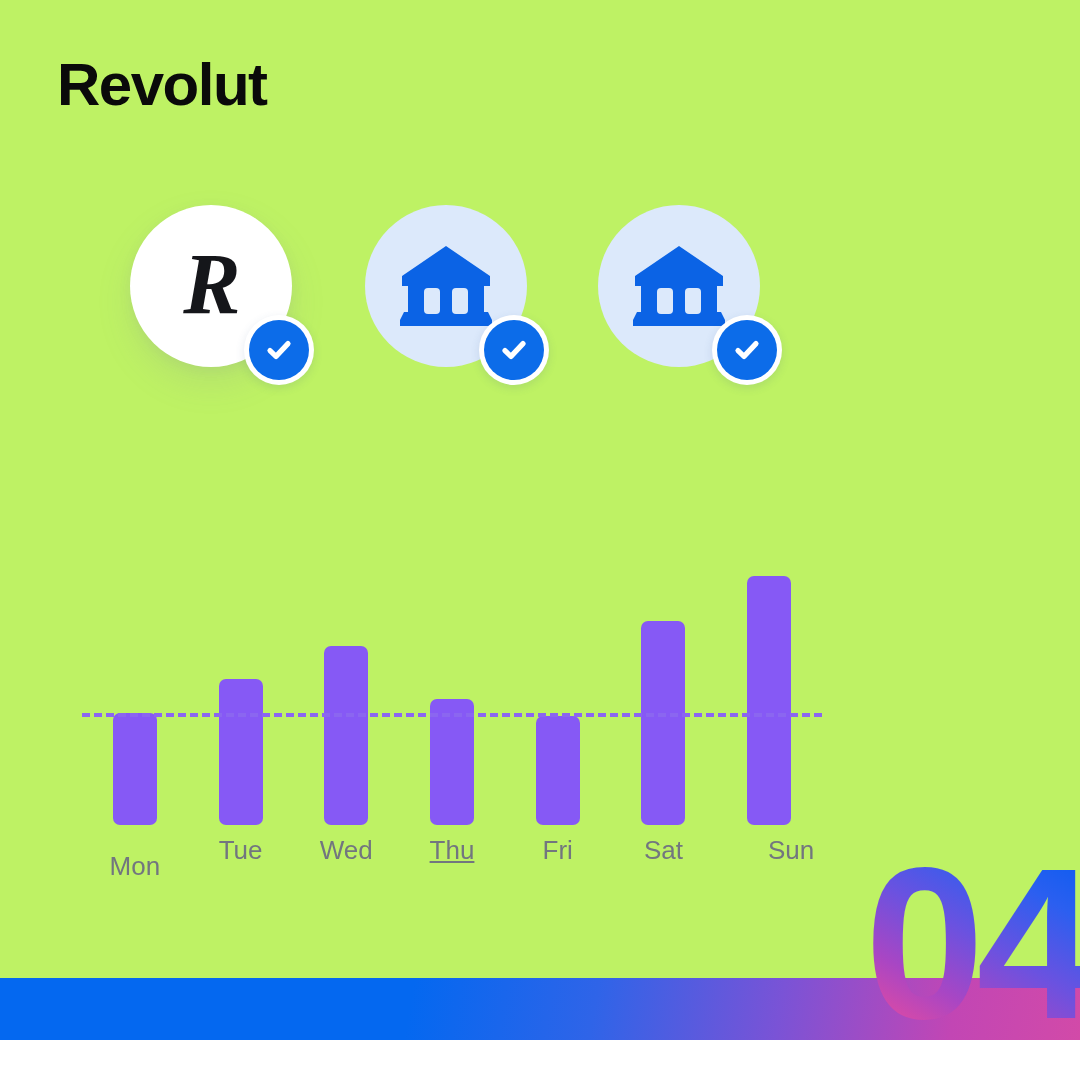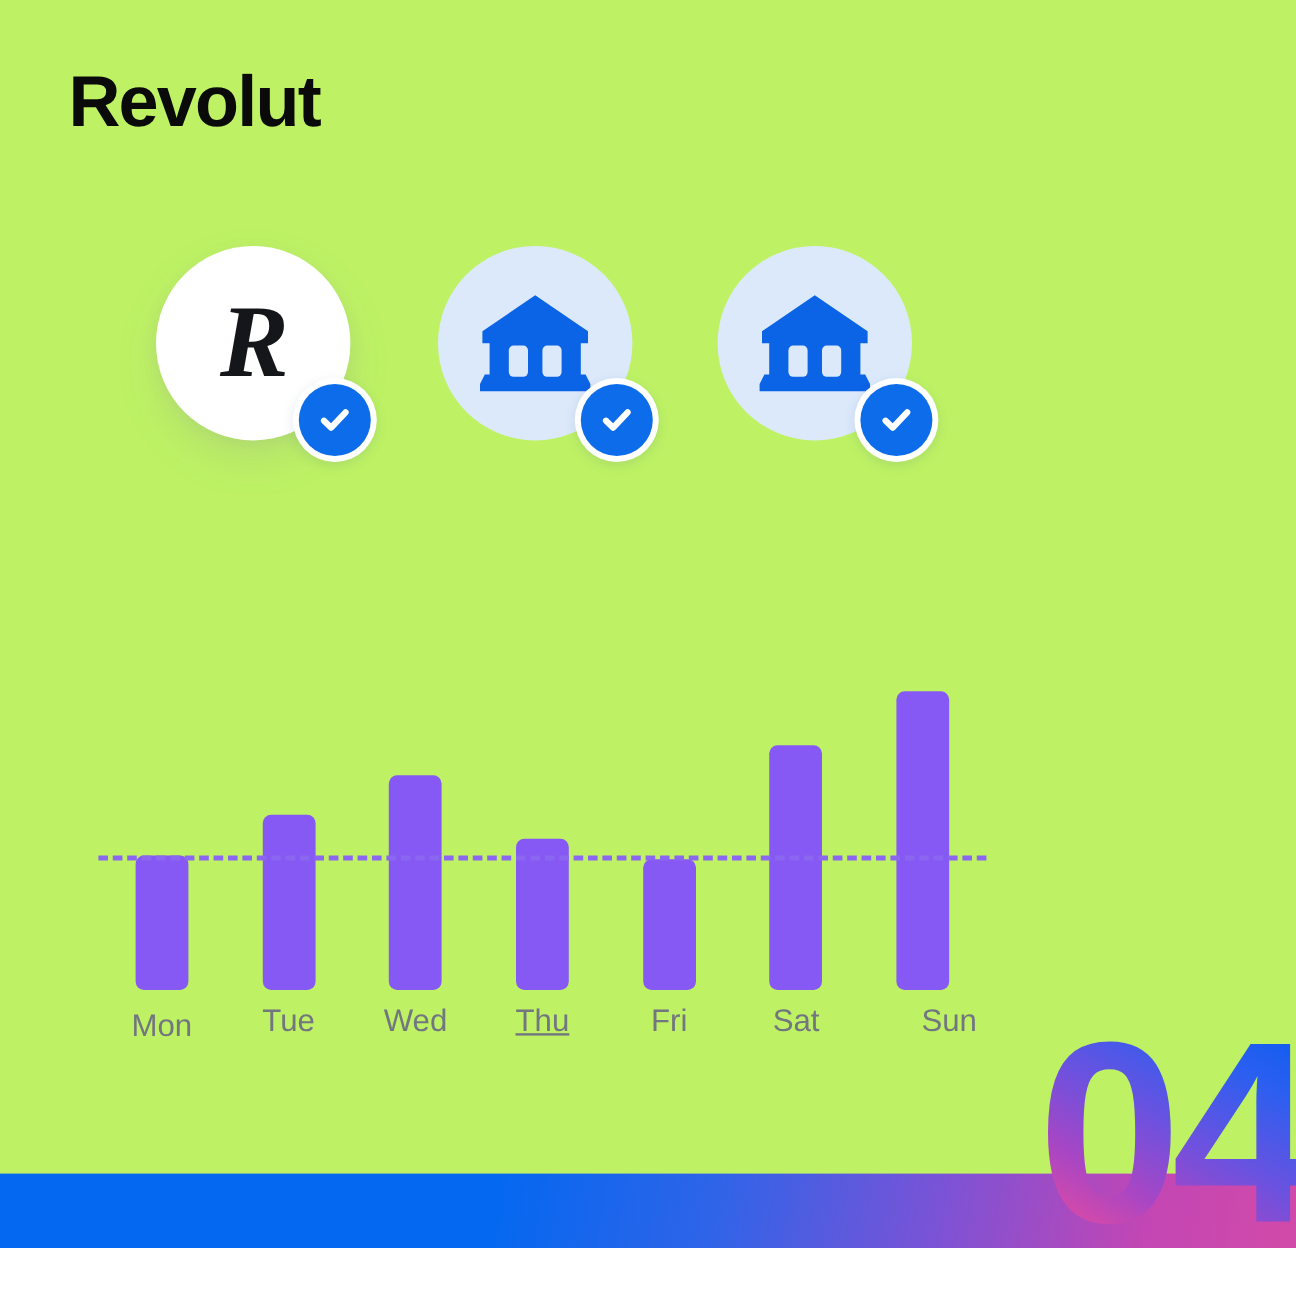--- a/index.html
+++ b/index.html
@@ -265,21 +265,21 @@
       <div id="avg-line" style="top: 168px; border-top-color: rgb(139, 102, 240); border-top-style: dashed;"></div>
     <div class="bar" style="left: 30.8571px; bottom: 0px; height: 112px; background: rgb(134, 89, 245); width: 44px;"></div>
         <div class="bar" style="left: 136.571px; bottom: 0px; height: 145.6px; background: rgb(134, 89, 245); width: 44px;"></div>
         <div class="bar" style="left: 242.286px; bottom: 0px; height: 179.2px; background: rgb(134, 89, 245); width: 44px;"></div>
         <div class="bar" style="left: 348px; bottom: 0px; height: 126px; background: rgb(134, 89, 245); width: 44px;"></div>
         <div class="bar" style="left: 453.714px; bottom: 0px; height: 109.2px; background: rgb(134, 89, 245); width: 44px;"></div>
         <div class="bar" style="left: 559.429px; bottom: 0px; height: 204.4px; background: rgb(134, 89, 245); width: 44px;"></div>
         <div class="bar" style="left: 665.143px; bottom: 0px; height: 249.2px; background: rgb(134, 89, 245); width: 44px;"></div>
       </div>
     <div id="chart-labels">
-        <div class="day-label" style="left: 7.85714px; top: 4px; color: rgb(114, 118, 127);">Mon</div>
+        <div class="day-label" style="left: 7.85714px; top: 16px; color: rgb(114, 118, 127);">Mon</div>
         <div class="day-label" style="left: 113.571px; top: 0px; color: rgb(114, 118, 127); text-align: center;">Tue</div>
         <div class="day-label" style="left: 219.286px; top: 0px; color: rgb(114, 118, 127);">Wed</div>
         <div class="day-label" style="left: 325px; top: 0px; color: rgb(114, 118, 127); text-decoration: underline;">Thu</div>
         <div class="day-label" style="left: 430.714px; top: 0px; color: rgb(114, 118, 127);">Fri</div>
         <div class="day-label" style="left: 536.429px; top: 0px; color: rgb(114, 118, 127);">Sat</div>
         <div class="day-label" style="left: 642.143px; top: 0px; color: rgb(114, 118, 127); text-align: right;">Sun</div>
       </div>
   </div>
 
   <div id="bottom-band"></div>

